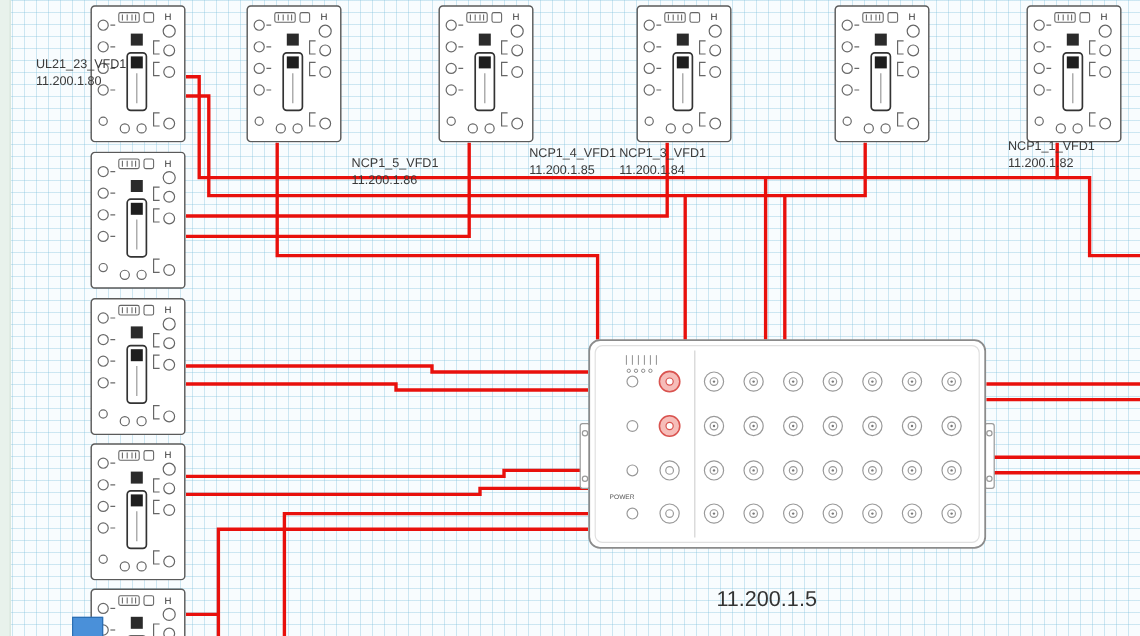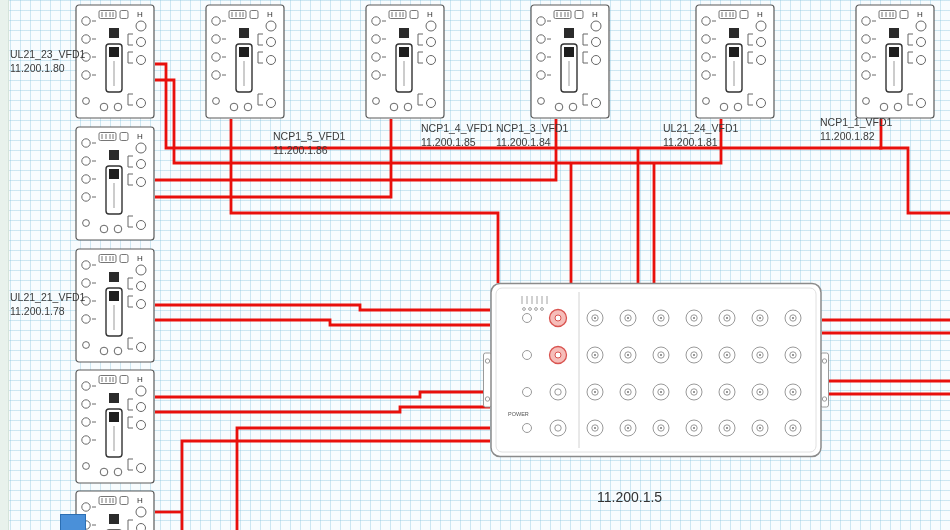--- a/index.html
+++ b/index.html
@@ -13,24 +13,24 @@
     font-family:"Liberation Sans", sans-serif;
   }
   #left-strip{
     position:absolute;left:0;top:0;width:8px;height:100%;
     background:#e8f2ec;border-right:1px solid #d5e4da;
   }
   #wires{position:absolute;left:0;top:0;}
   .module{position:absolute;width:80px;height:115px;}
   .dpm-svg{position:absolute;}
   .dev-label{
-    position:absolute;font-size:10.5px;line-height:13.5px;color:#3a3a3a;white-space:nowrap;
+    position:absolute;font-size:10.5px;line-height:13.5px;color:#3a3a3a;white-space:nowrap;padding-left:20px;
   }
   .dpm-name{position:absolute;font-size:17px;color:#333;white-space:nowrap;}
-  .dpm-ip{position:absolute;font-size:14px;color:#333;white-space:nowrap;text-align:center;}
+  .dpm-ip{position:absolute;font-size:18px;color:#333;white-space:nowrap;text-align:center;}
   #blue-fragment{
     position:absolute;left:60px;top:514px;width:24px;height:16px;
     background:#4a90d9;border:1px solid #2c6fb3;
   }
 </style>
 </head>
 <body>
 
 <svg width="0" height="0" style="position:absolute" aria-hidden="true">
   <defs>
@@ -141,40 +141,32 @@
       <use href="#vfd-module"></use>
     </svg>
   <svg class="module" style="left:855px;top:4px" viewBox="0 0 80 115">
       <use href="#vfd-module"></use>
     </svg>
 
   <div class="dev-label" style="left:10px;top:48px">
     <div>UL21_23_VFD1</div>
     <div>11.200.1.80</div>
   </div>
-  <div class="dev-label" style="left:10px;top:291px">
-    <div>UL21_21_VFD1</div>
-    <div>11.200.1.78</div>
-  </div>
 
   <div class="dev-label" style="left:273px;top:130px">
     <div>NCP1_5_VFD1</div>
     <div>11.200.1.86</div>
   </div>
   <div class="dev-label" style="left:421px;top:122px">
     <div>NCP1_4_VFD1</div>
     <div>11.200.1.85</div>
   </div>
   <div class="dev-label" style="left:496px;top:122px">
     <div>NCP1_3_VFD1</div>
     <div>11.200.1.84</div>
-  </div>
-  <div class="dev-label" style="left:663px;top:122px">
-    <div>UL21_24_VFD1</div>
-    <div>11.200.1.81</div>
   </div>
   <div class="dev-label" style="left:820px;top:116px">
     <div>NCP1_1_VFD1</div>
     <div>11.200.1.82</div>
   </div>
 
   <svg class="dpm-svg" style="left:482px;top:282px" width="348" height="176" viewBox="0 0 348 176">
 
     <g fill="#ffffff" stroke="#9a9a9a">
       <rect x="1.5" y="71" width="8" height="54" rx="2"></rect>

